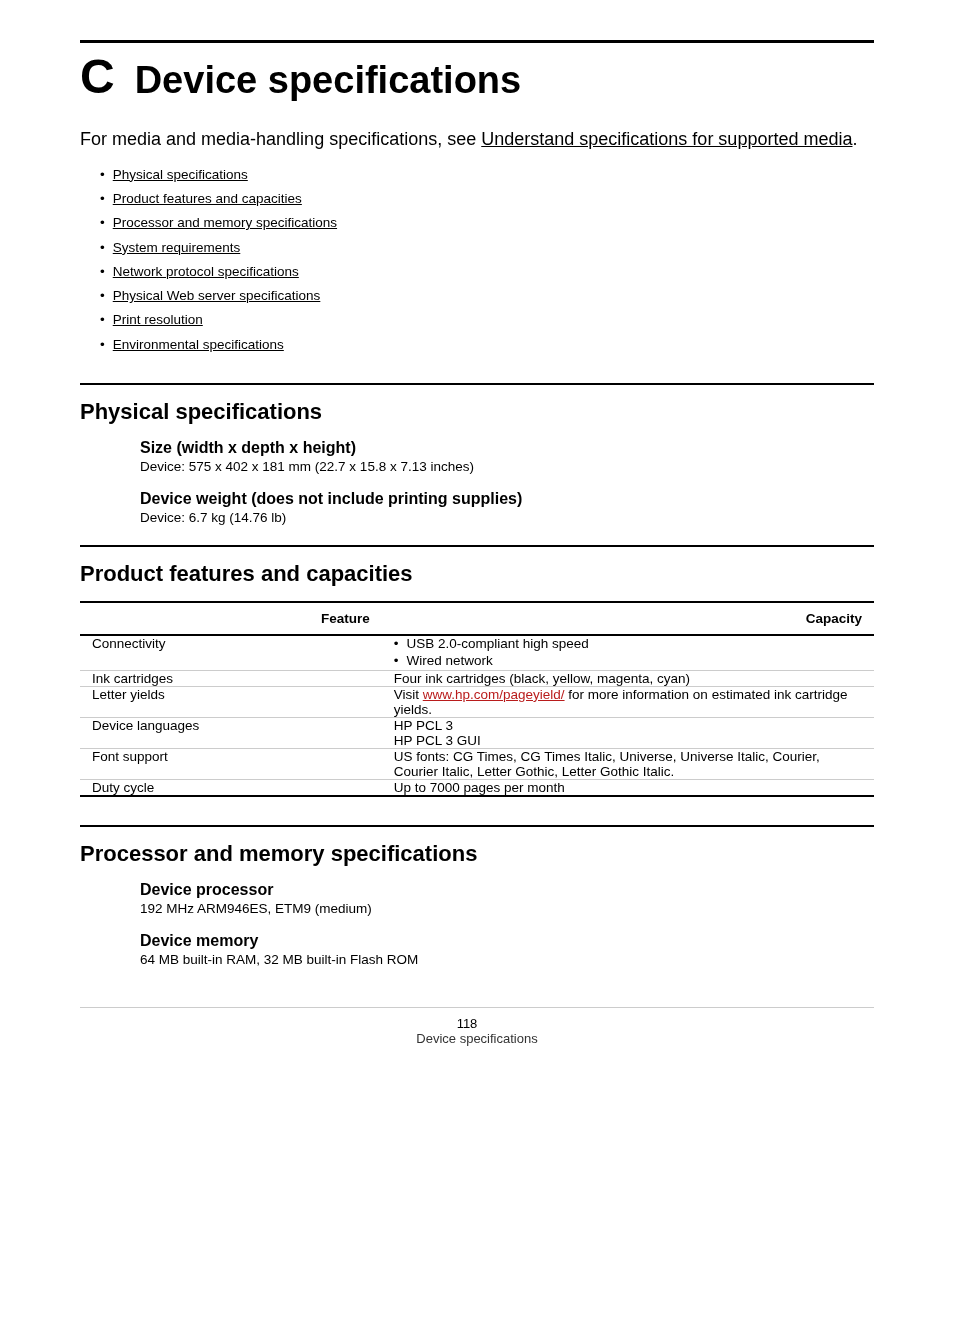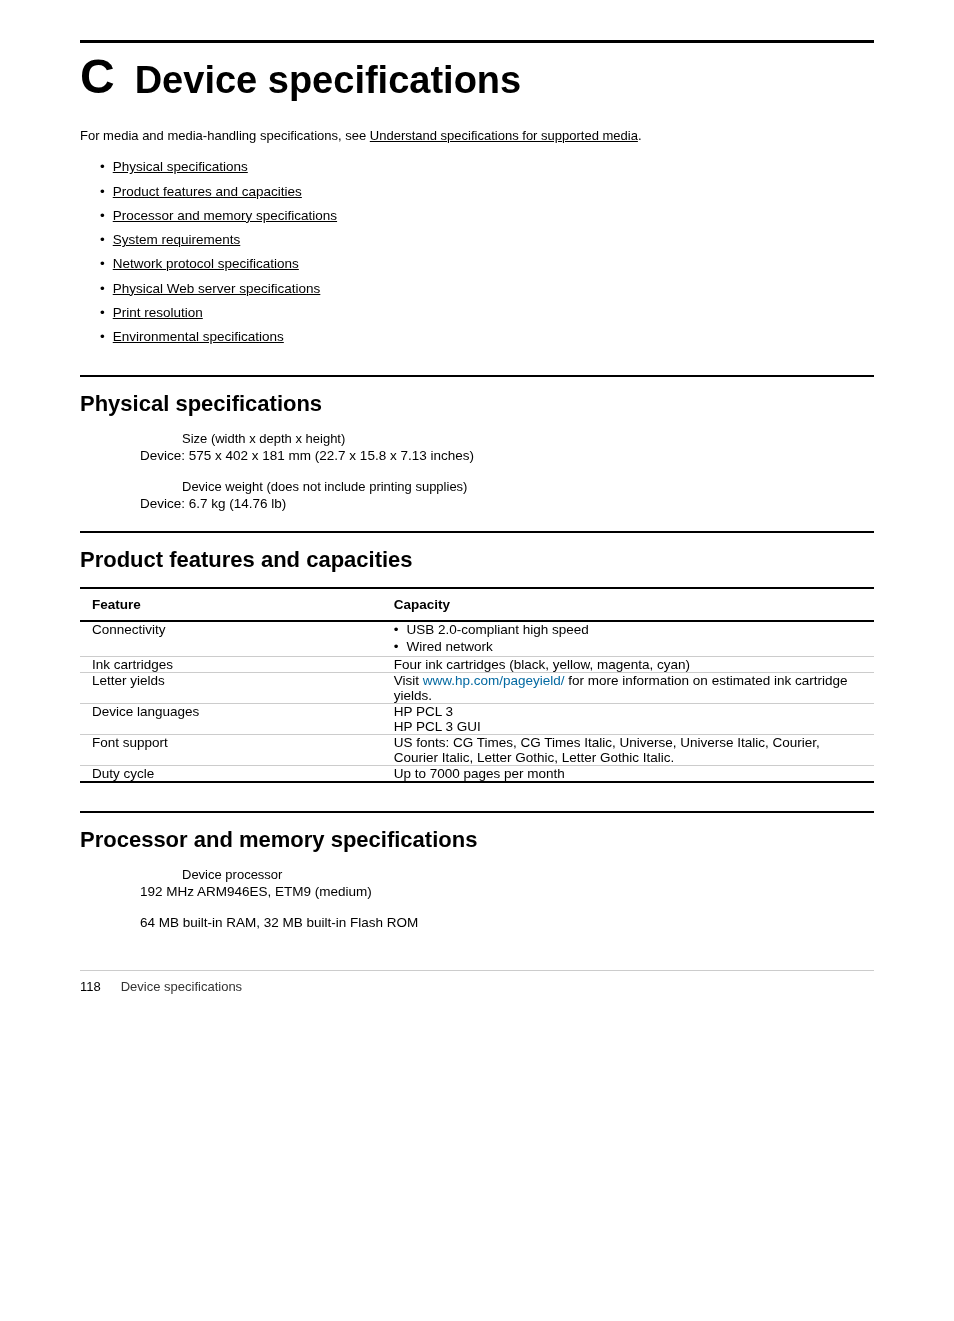--- a/index.html
+++ b/index.html
@@ -41,21 +41,21 @@
     }
 
     .chapter-title {
       font-size: 38px;
       font-weight: bold;
       line-height: 1.1;
     }
 
     .intro-text {
       margin-bottom: 12px;
-      font-size: 13px;
+      font-size: 18px;
       line-height: 1.5;
     }
 
     .intro-text a {
       color: #000;
       text-decoration: underline;
     }
 
     .toc-list {
       list-style: none;
@@ -93,24 +93,23 @@
       border-top: 2px solid #000;
       margin-bottom: 14px;
     }
 
     .spec-block {
       margin-left: 60px;
       margin-bottom: 16px;
     }
 
     .spec-label {
-      font-weight: normal;
-      font-size: 13px;
+      font-weight: bold;
+      font-size: 16px;
       margin-bottom: 2px;
-      margin-left: 42px;
     }
 
     .spec-value {
       font-size: 13.5px;
       margin-bottom: 0;
     }
 
     .spec-bold {
       font-weight: normal;
     }
@@ -119,21 +118,21 @@
     .features-table {
       width: 100%;
       border-collapse: collapse;
       margin-bottom: 28px;
       font-size: 13.5px;
     }
 
     .features-table th {
       background: #fff;
       font-weight: bold;
-      text-align: left;
+      text-align: right;
       padding: 8px 12px;
       border-top: 2px solid #000;
       border-bottom: 2px solid #000;
     }
 
     .features-table td {
       padding: 0 12px;
       vertical-align: top;
       border-bottom: 1px solid #ccc;
     }
@@ -169,36 +168,38 @@
       flex-shrink: 0;
     }
 
     .page-footer {
       display: flex;
       align-items: center;
       margin-top: 40px;
       font-size: 13px;
       border-top: 1px solid #ccc;
       padding-top: 8px;
+      flex-direction: column;
     }
 
     .page-number {
       margin-right: 20px;
     }
 
     .footer-text {
       color: #333;
     }
 
     .section-wrapper {
       margin-bottom: 20px;
     }
 
     a {
-      color: #0369a1;
+      color: #b91c1c;
+      text-decoration: underline;
     }
   </style>
 </head>
 <body>
 
 <div class="page">
   <div class="top-border"></div>
 
   <div class="page-header">
     <span class="chapter-letter">C</span>
@@ -306,20 +307,21 @@
   <div class="section-wrapper">
     <div class="section-divider"></div>
     <h2 class="section-title">Processor and memory specifications</h2>
 
     <div class="spec-block">
       <div class="spec-label">Device processor</div>
       <div class="spec-value">192 MHz ARM946ES, ETM9 (medium)</div>
     </div>
 
     <div class="spec-block">
+      <div class="spec-label">Device memory</div>
       <div class="spec-value">64 MB built-in RAM, 32 MB built-in Flash ROM</div>
     </div>
   </div>
 
   <div class="page-footer">
     <span class="page-number">118</span>
     <span class="footer-text">Device specifications</span>
   </div>
 </div>
 

